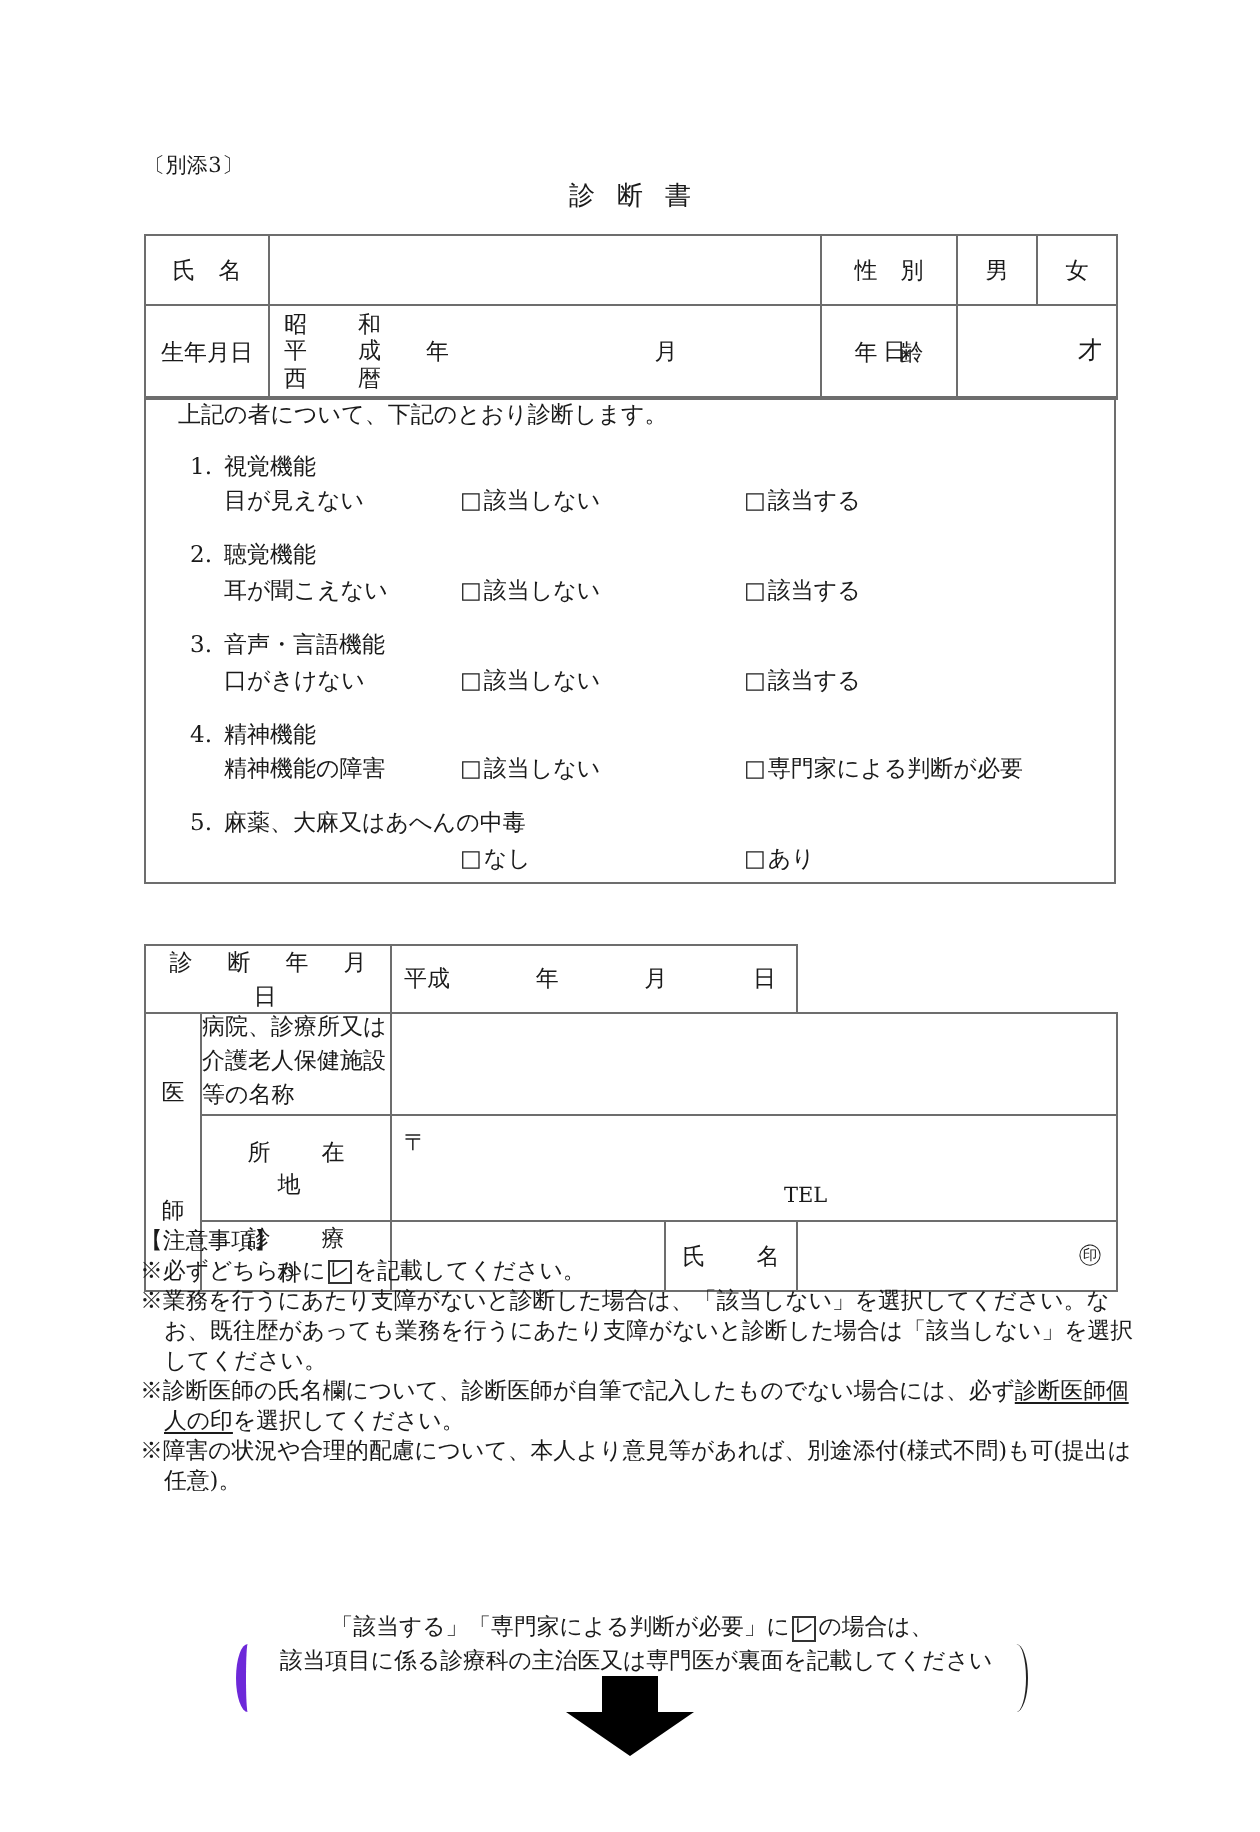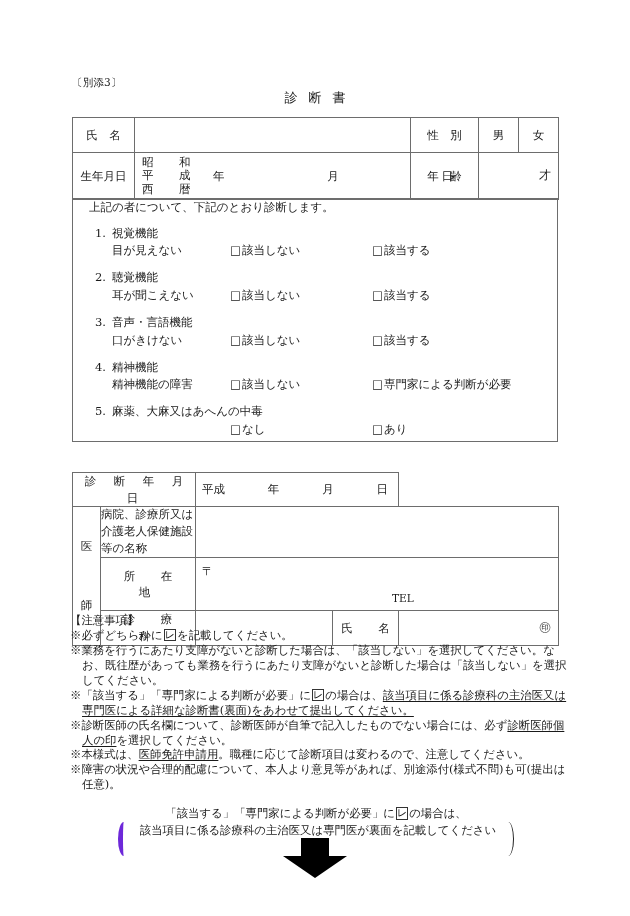--- a/index.html
+++ b/index.html
@@ -404,23 +404,21 @@
         <span class="seal">㊞</span>
       </td>
     </tr>
   </tbody>
     </table>
 
   <div class="notes">
     <p class="notes-title">【注意事項】</p>
     <p class="note"><span class="mk">※</span><span>必ずどちらかに</span><span class="chk-box">レ</span><span>を記載してください。</span></p>
     <p class="note"><span class="mk">※</span><span>業務を行うにあたり支障がないと診断した場合は、「該当しない」を選択してください。なお、既往歴があっても業務を行うにあたり支障がないと診断した場合は「該当しない」を選択してください。</span></p>
-    <p class="note"><span class="mk">※</span><span>「該当する」「専門家による判断が必要」に</span><span class="chk-box">レ</span><span>の場合は、</span><span class="u">該当項目に係る診療科の主治医又は専門医による詳細な診断書(裏面)をあわせて提出してください。</span></p>
     <p class="note"><span class="mk">※</span><span>診断医師の氏名欄について、診断医師が自筆で記入したものでない場合には、必ず</span><span class="u">診断医師個人の印</span><span>を選択してください。</span></p>
-    <p class="note"><span class="mk">※</span><span>本様式は、</span><span class="u">医師免許申請用</span><span>。職種に応じて診断項目は変わるので、注意してください。</span></p>
     <p class="note"><span class="mk">※</span><span>障害の状況や合理的配慮について、本人より意見等があれば、別途添付(様式不問)も可(提出は任意)。</span></p>
   </div>
 
   <div class="bracket-wrap">
     <div class="bk-line1">
       <span>「該当する」「専門家による判断が必要」に</span><span class="chk-box">レ</span><span>の場合は、</span>
     </div>
     <div class="bk-body">
       <div class="bk-line2">該当項目に係る診療科の主治医又は専門医が裏面を記載してください</div>
     </div>

